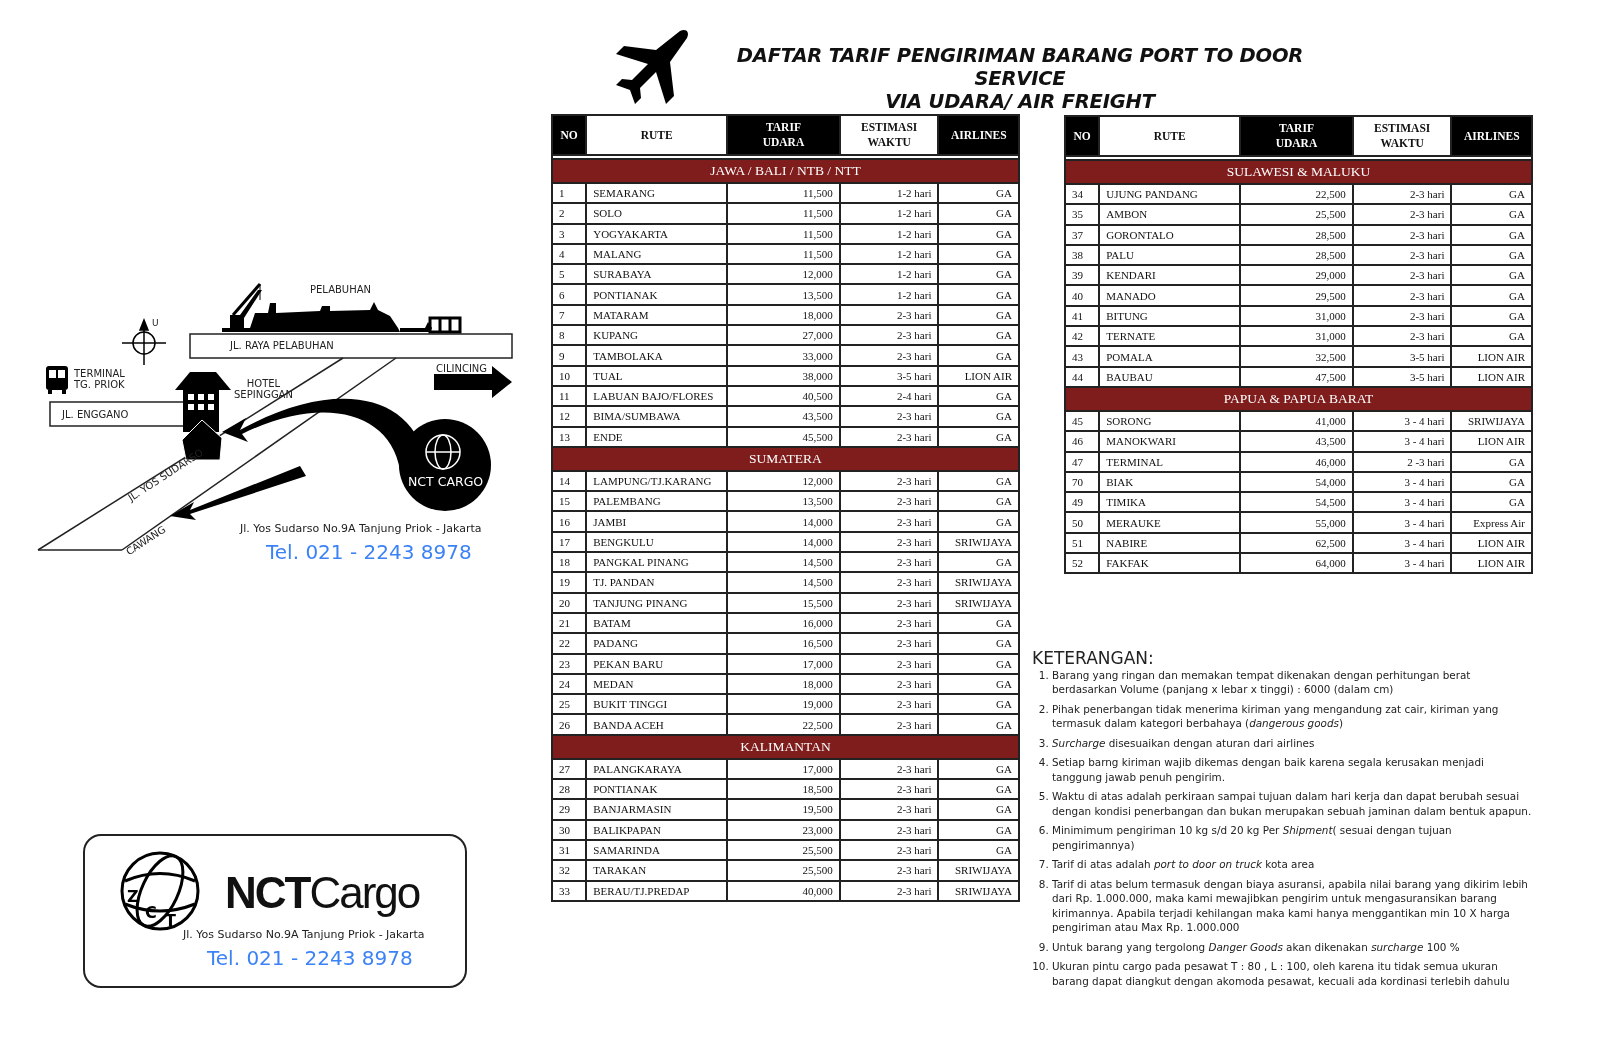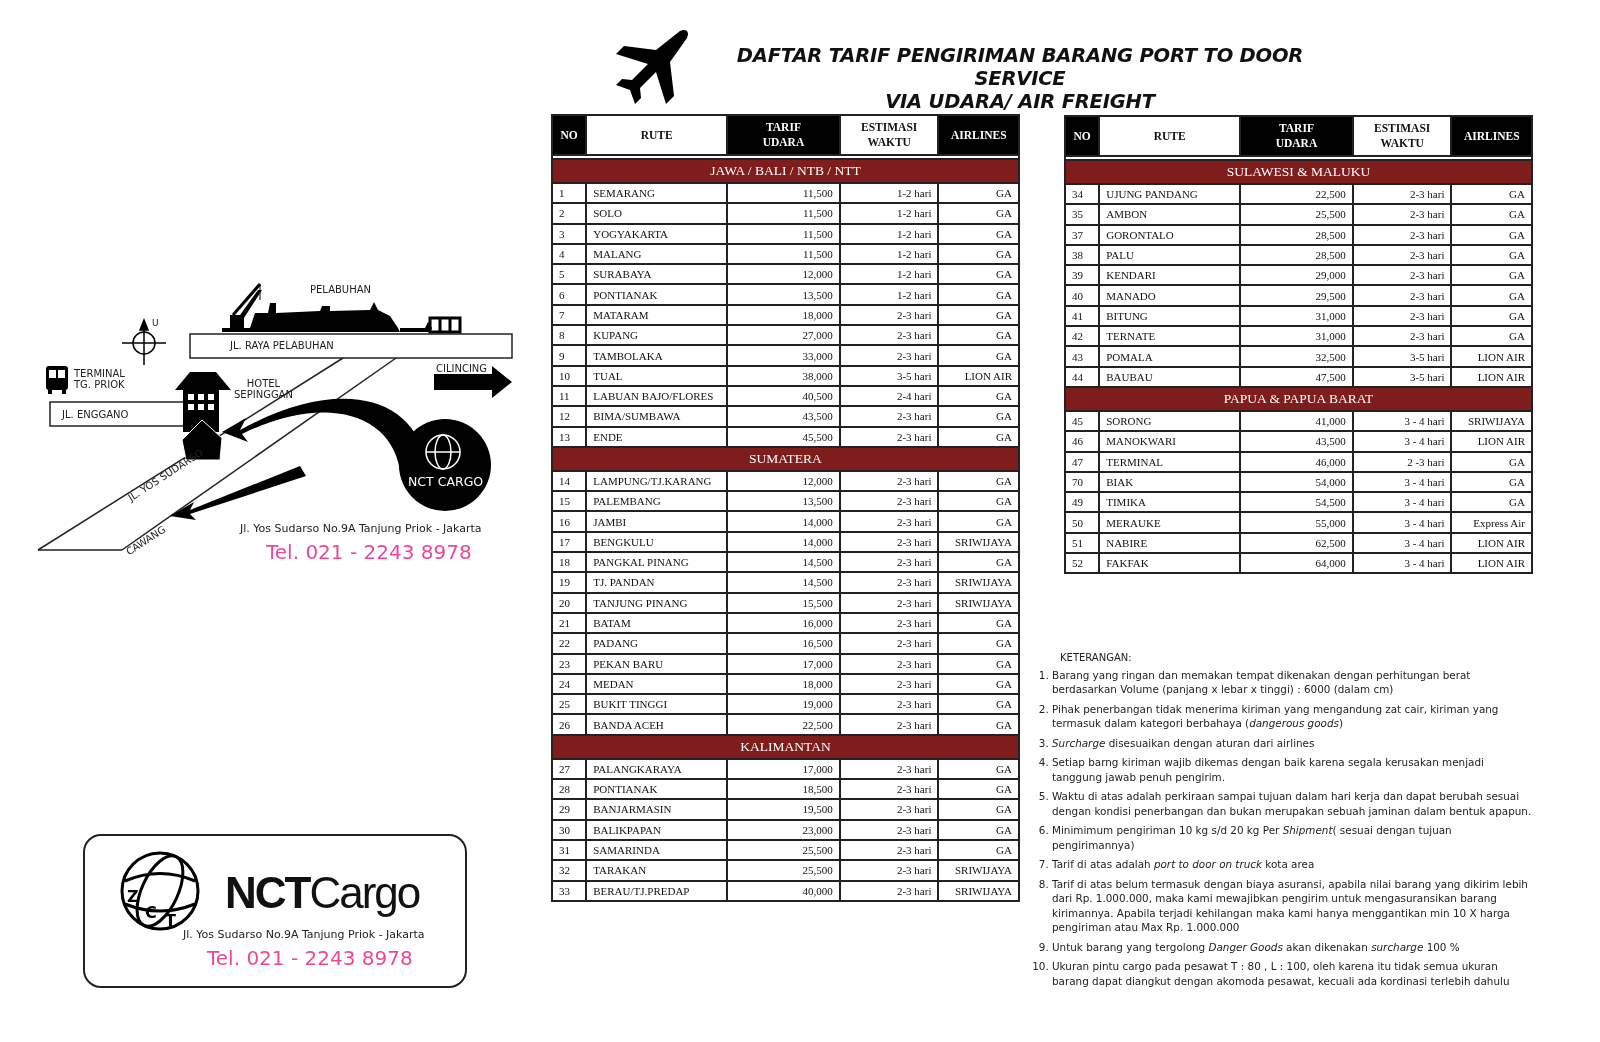--- a/index.html
+++ b/index.html
@@ -20,31 +20,31 @@
   table.rate tr.section td { background: #7f1d1d; color: #fff; text-align: center; font-size: 13.5px; height: 22px; line-height: 22px; }
   td.no { text-align: left; width: 20px; }
   td.rute { text-align: left; }
   td.tarif, td.est, td.air { text-align: right; }
   #tbl-left { left: 551px; top: 114px; width: 469px; }
   #tbl-right { left: 1064px; top: 115px; width: 469px; }
   .c-no { width: 33px; } .c-rute { width: 140px; } .c-tarif { width: 112px; } .c-est { width: 98px; } .c-air { width: 80px; }
 
   
   .notes { position: absolute; left: 1032px; top: 651px; width: 505px; font-family: "DejaVu Sans", sans-serif; font-size: 10.4px; line-height: 14.5px; color: #222; }
-  .notes .kt { font-size: 10px; margin-bottom: 2px; margin-left: 28px; }
+  .notes .kt { font-size: 17px; margin-bottom: 2px; }
   .notes ol { margin: 0; padding-left: 20px; }
   .notes li { margin-bottom: 5px; padding-left: 0; }
   .notes li span.i { font-style: italic; }
 
   
   .map { position: absolute; left: 30px; top: 270px; width: 500px; height: 310px; }
   .map svg { position: absolute; left: 0; top: 0; }
   .maplbl { position: absolute; font-family: "DejaVu Sans", sans-serif; font-size: 10px; color: #222; line-height: 11px; white-space: nowrap; }
   .addr { position: absolute; font-family: "DejaVu Sans", sans-serif; font-size: 11px; color: #222; white-space: nowrap; }
-  .tel { position: absolute; font-family: "DejaVu Sans", sans-serif; font-size: 20px; color: #ec4899; white-space: nowrap; }
+  .tel { position: absolute; font-family: "DejaVu Sans", sans-serif; font-size: 20px; color: #3b82f6; white-space: nowrap; }
 
   
   .card { position: absolute; left: 83px; top: 834px; width: 380px; height: 150px; border: 2px solid #222; border-radius: 18px; background: #fff; }
   .brand { position: absolute; left: 140px; top: 32px; font-family: "Liberation Sans", sans-serif; font-size: 44px; letter-spacing: -2px; color: #111; }
   .brand b { font-weight: 900; }
 </style>
 </head>
 <body>
 
 <div class="title-wrap">

